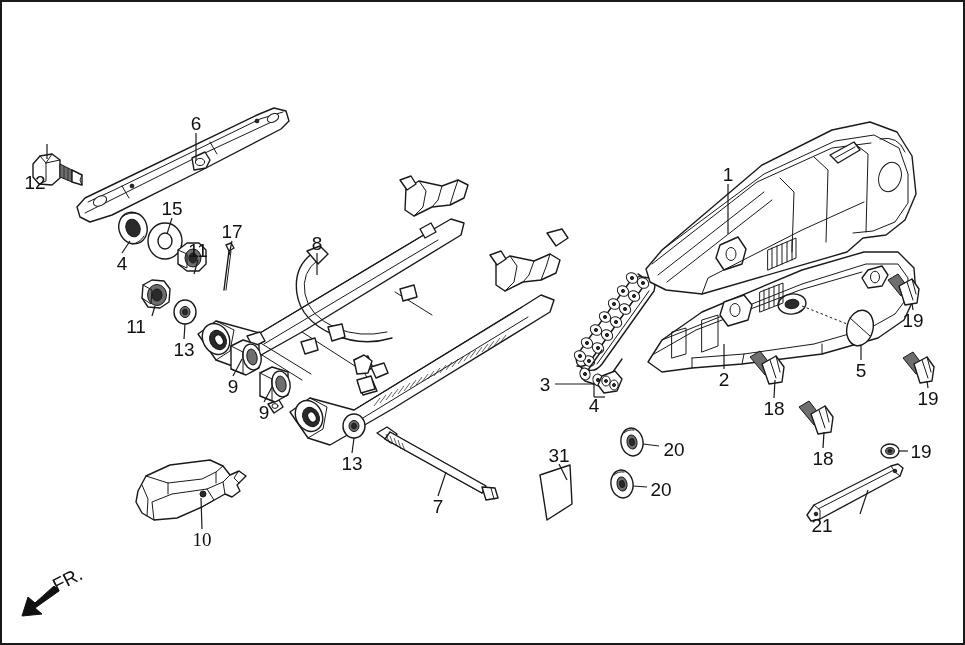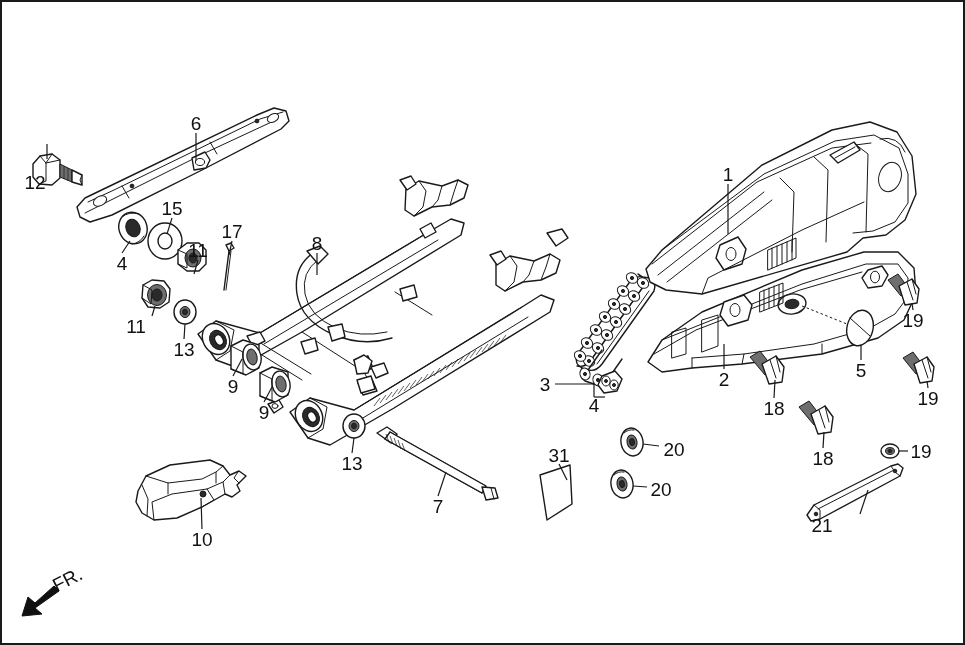--- a/index.html
+++ b/index.html
@@ -440,21 +440,21 @@
       <div class="lbl c" style="left: 726px; top: 172px;">1</div>
       <div class="lbl c" style="left: 722px; top: 377px;">2</div>
       <div class="lbl c" style="left: 543px; top: 382px;">3</div>
       <div class="lbl c" style="left: 592px; top: 403px;">4</div>
       <div class="lbl c" style="left: 859px; top: 368px;">5</div>
       <div class="lbl c" style="left: 194px; top: 121px;">6</div>
       <div class="lbl c" style="left: 436px; top: 504px;">7</div>
       <div class="lbl c" style="left: 315px; top: 241px;">8</div>
       <div class="lbl c" style="left: 231px; top: 384px;">9</div>
       <div class="lbl c" style="left: 262px; top: 410px;">9</div>
-      <div class="lbl c" style="left: 200px; top: 537px;">10</div>
+      <div class="lbl c" style="left: 200px; top: 537px; font-family: Liberation Serif, serif;">10</div>
       <div class="lbl c" style="left: 134px; top: 324px;">11</div>
       <div class="lbl c" style="left: 33px; top: 132px; margin-top: 48px;">12</div>
       <div class="lbl c" style="left: 182px; top: 347px;">13</div>
       <div class="lbl c" style="left: 350px; top: 461px;">13</div>
       <div class="lbl c" style="left: 196px; top: 248px;">11</div>
       <div class="lbl c" style="left: 170px; top: 206px;">15</div>
       <div class="lbl c" style="left: 120px; top: 261px;">4</div>
       <div class="lbl c" style="left: 230px; top: 229px;">17</div>
       <div class="lbl c" style="left: 772px; top: 406px;">18</div>
       <div class="lbl c" style="left: 821px; top: 456px;">18</div>

